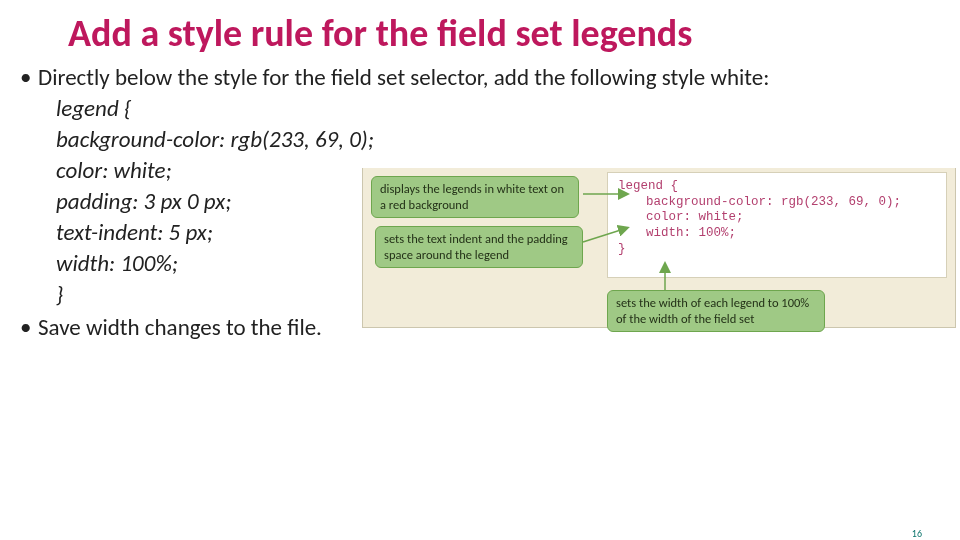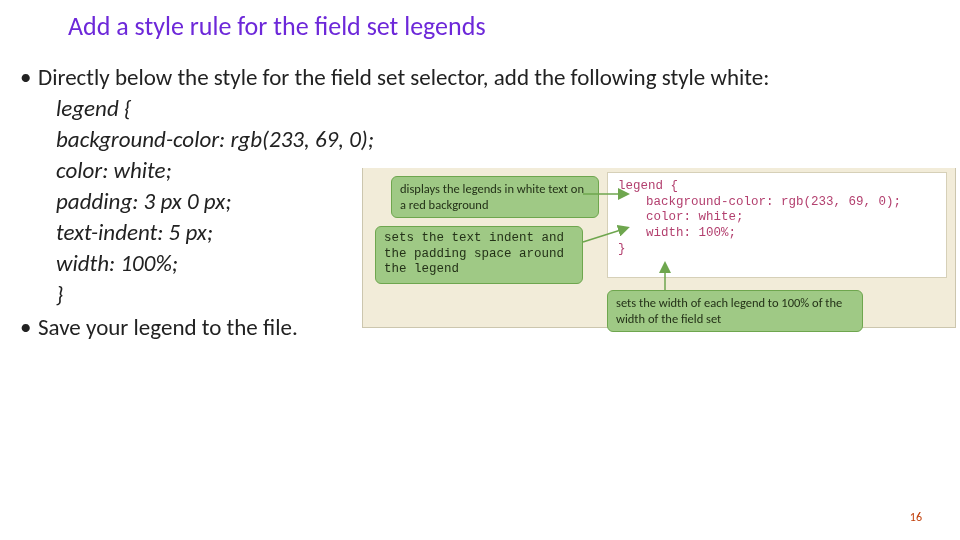--- a/index.html
+++ b/index.html
@@ -1,41 +1,41 @@
 <!DOCTYPE html>
 <html><head>
 <meta charset="utf-8">
 <style>
   * { box-sizing: border-box; margin: 0; padding: 0; }
   html, body { width: 960px; height: 540px; background: #fff; font-family: Calibri, Arial, sans-serif; color: #222; }
   .slide { position: relative; width: 960px; height: 540px; }
-  .title { position: absolute; left: 68px; top: 10px; font-size: 26px; font-weight: 400; color: #6d28d9; }
+  .title { position: absolute; left: 68px; top: 10px; font-size: 38px; font-weight: 700; color: #be185d; }
   .bullets { position: absolute; left: 20px; top: 62px; font-size: 23px; line-height: 1.35; }
   .bullets .b1 { display: flex; }
   .bullets .b1 .dot { width: 18px; flex: none; }
   .bullets .code { margin-left: 36px; font-style: italic; }
   .bullets .b2 { display: flex; margin-top: 2px; }
   .bullets .b2 .dot { width: 18px; flex: none; }
-  .pagenum { position: absolute; right: 38px; bottom: 16px; font-size: 12px; color: #c2410c; }
+  .pagenum { position: absolute; right: 38px; bottom: 0; font-size: 10px; color: #0f766e; }
 
   
   .diagram { position: absolute; left: 362px; top: 168px; width: 594px; height: 160px; background: #f2ecd9; border: 1px solid #ccc6ae; border-top: none; }
   .callout {
     position: absolute;
     background: #9fc985;
     border: 1px solid #6ea64e;
     border-radius: 6px;
     padding: 4px 8px 5px 8px;
     font-size: 12.5px;
     color: #243218;
     line-height: 1.25;
   }
-  .callout.c1 { left: 28px; top: 8px; width: 208px; }
-  .callout.c2 { left: 12px; top: 58px; width: 208px; font-family: Liberation Mono, monospace; }
-  .callout.c3 { left: 244px; top: 122px; width: 256px; }
+  .callout.c1 { left: 8px; top: 8px; width: 208px; }
+  .callout.c2 { left: 12px; top: 58px; width: 208px; }
+  .callout.c3 { left: 244px; top: 122px; width: 218px; }
 
   .codebox {
     position: absolute;
     left: 244px; top: 4px;
     width: 340px; height: 106px;
     background: #fff;
     border: 1px solid #d6d0b8;
     font-family: "Courier New", monospace;
     font-size: 12.5px;
     color: #b3406f;
@@ -62,21 +62,21 @@
     </div>
     <div class="code">legend {</div>
     <div class="code">background-color: rgb(233, 69, 0);</div>
     <div class="code">color: white;</div>
     <div class="code">padding: 3 px 0 px;</div>
     <div class="code">text-indent: 5 px;</div>
     <div class="code">width: 100%;</div>
     <div class="code">}</div>
     <div class="b2">
       <span class="dot">•</span>
-      <span>Save your legend to the file.</span>
+      <span>Save width changes to the file.</span>
     </div>
   </div>
 
   <div class="diagram">
     <div class="callout c1">displays the legends in white text on a red background</div>
     <div class="callout c2">sets the text indent and the padding space around the legend</div>
     <div class="callout c3">sets the width of each legend to 100% of the width of the field set</div>
     <div class="codebox"><span>legend {</span>
 <span class="indent">background-color: rgb(233, 69, 0);</span><span class="indent">color: white;</span><span class="indent">width: 100%;</span><span>}</span></div>
     <svg class="arrows" viewBox="0 0 594 160">

